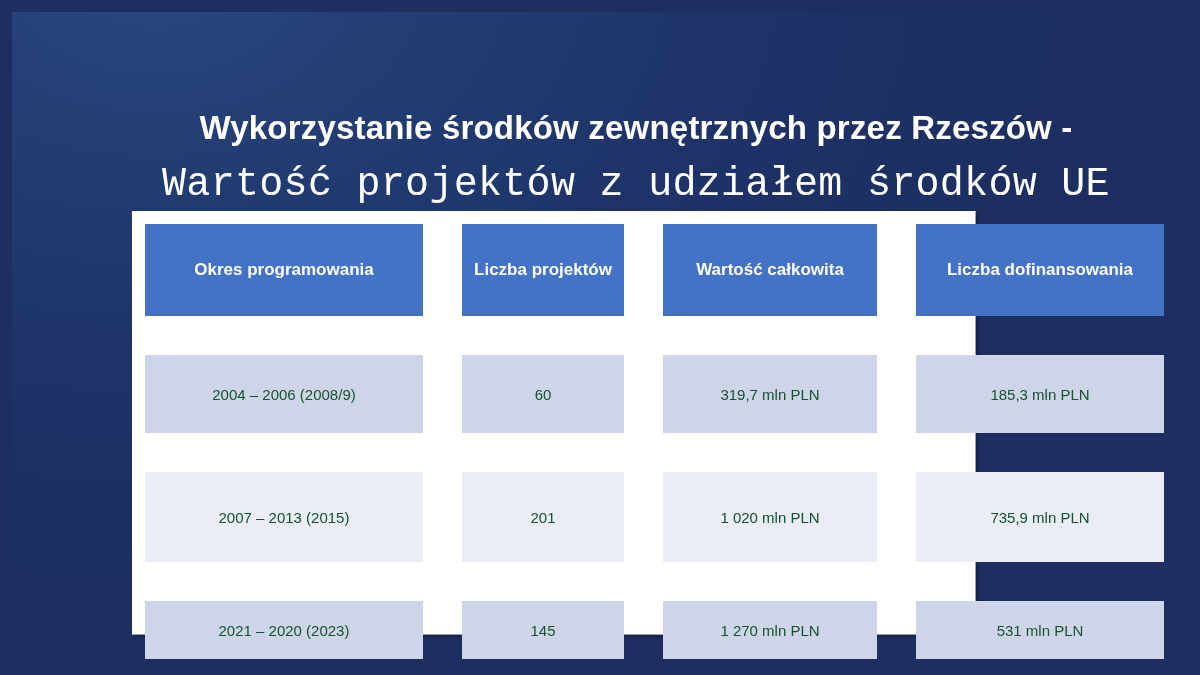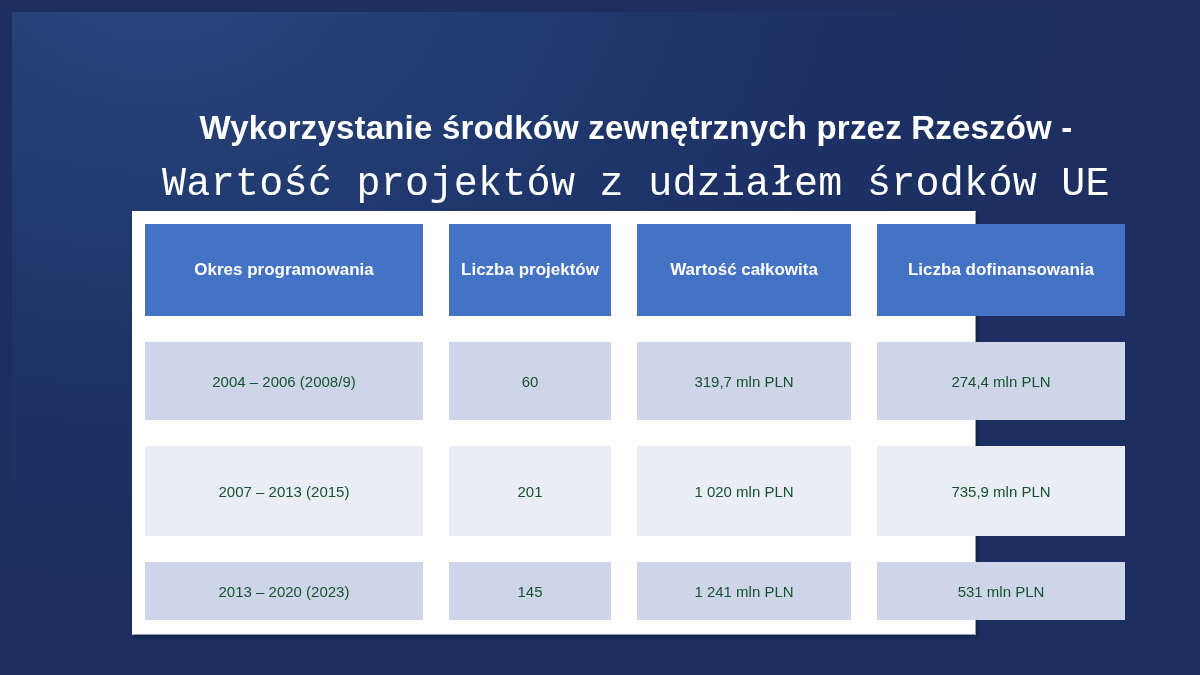--- a/index.html
+++ b/index.html
@@ -42,21 +42,21 @@
 
   .data-table {
     position: absolute;
     left: 96px;
     top: 175px;
     width: 844px;
     height: 424px;
     display: grid;
     grid-template-columns: 302px 186px 238px 272px;
     grid-template-rows: 116px 102px 114px 82px;
-    gap: 2px;
+    gap: 15px;
     background: #ffffff;           
     border-top: 1px solid rgba(255,255,255,0.85);
     border-left: 1px solid rgba(255,255,255,0.85);
     border-right: 1px solid rgba(70,85,120,0.55);
     border-bottom: 1px solid rgba(70,85,120,0.55);
     box-shadow: 2px 2px 3px rgba(10,18,40,0.45);
   }
 
   .cell {
     display: flex;
@@ -93,24 +93,24 @@
 <div class="data-table">
 
   <div class="cell header">Okres programowania</div>
   <div class="cell header">Liczba projektów</div>
   <div class="cell header">Wartość całkowita</div>
   <div class="cell header">Liczba dofinansowania</div>
 
   <div class="cell body row-odd">2004 – 2006 (2008/9)</div>
   <div class="cell body row-odd">60</div>
   <div class="cell body row-odd">319,7 mln PLN</div>
-  <div class="cell body row-odd">274,4 mln PLN</div>
+  <div class="cell body row-odd">185,3 mln PLN</div>
 
   <div class="cell body row-even">2007 – 2013 (2015)</div>
   <div class="cell body row-even">201</div>
   <div class="cell body row-even">1 020 mln PLN</div>
   <div class="cell body row-even">735,9 mln PLN</div>
 
-  <div class="cell body row-odd">2013 – 2020 (2023)</div>
+  <div class="cell body row-odd">2021 – 2020 (2023)</div>
   <div class="cell body row-odd">145</div>
-  <div class="cell body row-odd">1 241 mln PLN</div>
+  <div class="cell body row-odd">1 270 mln PLN</div>
   <div class="cell body row-odd">531 mln PLN</div>
 </div>
 
 </body></html>

